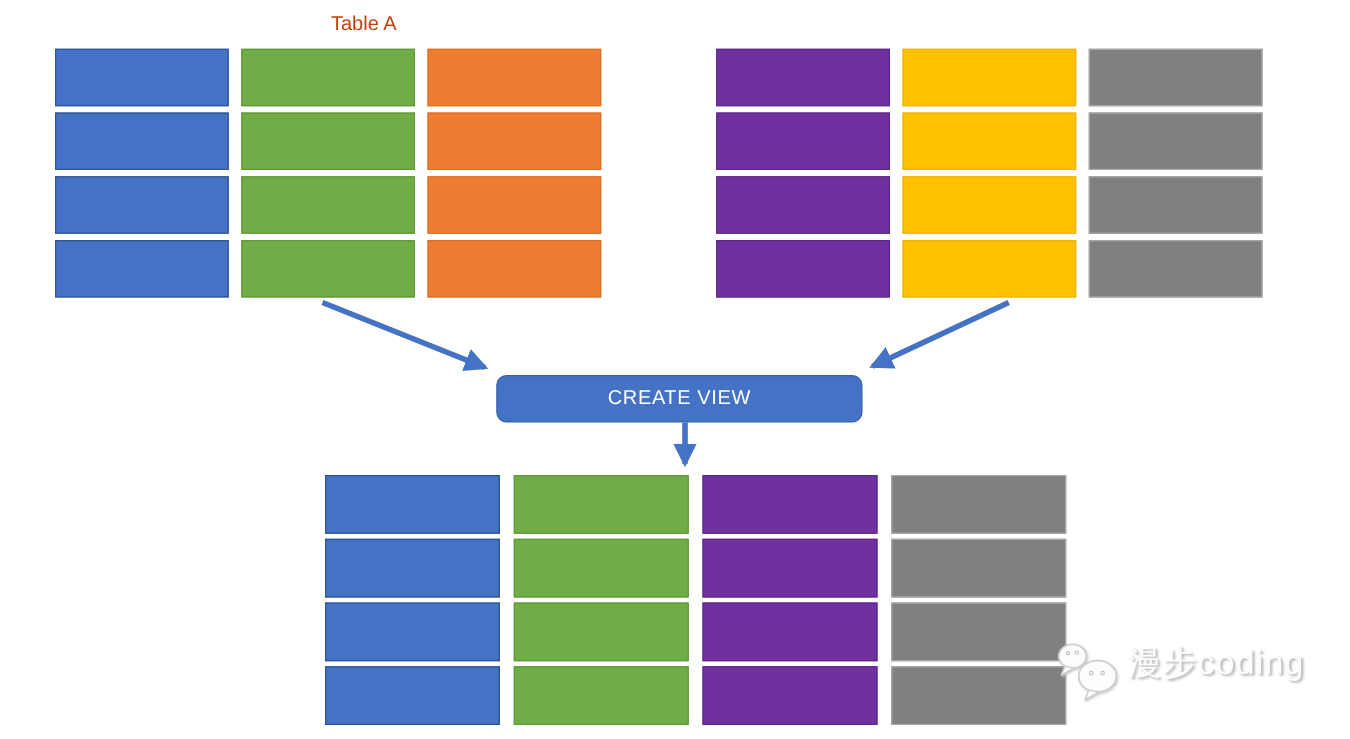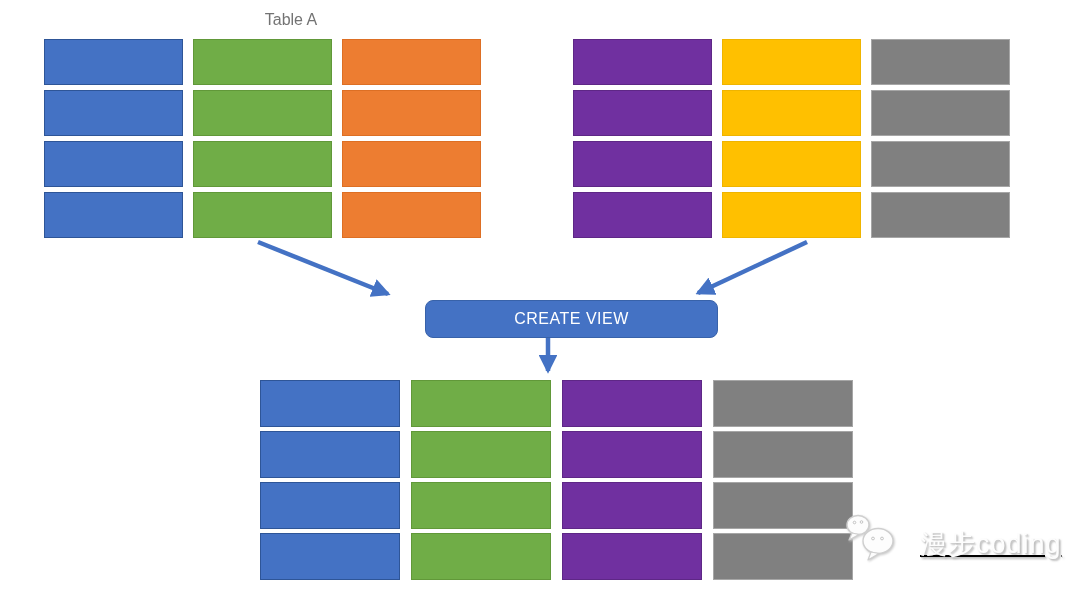--- a/index.html
+++ b/index.html
@@ -2,37 +2,37 @@
 <html><head>
 <meta charset="utf-8">
 <style>
   html,body{margin:0;padding:0;background:#ffffff;}
   .canvas{
     position:relative;width:1080px;height:591px;background:#ffffff;
     font-family:"Liberation Sans",sans-serif;overflow:hidden;
   }
   .table-label{
     position:absolute;top:9px;height:22px;line-height:22px;
-    font-size:16px;color:#737373;text-align:center;width:140px;
+    font-size:16px;color:#c2410c;text-align:center;width:140px;
   }
   #label-a{left:221px;}
   #label-b{left:732px;}
   .grid{position:absolute;display:grid;}
   #grid-a{left:44px;top:39px;grid-template-columns:repeat(3,139px);grid-auto-rows:46px;gap:5px 10px;}
   #grid-b{left:573px;top:39px;grid-template-columns:repeat(3,139px);grid-auto-rows:46px;gap:5px 10px;}
   #grid-view{left:260px;top:380px;grid-template-columns:repeat(4,140px);grid-auto-rows:47px;gap:4px 11px;}
   .cell{box-sizing:border-box;border:1px solid transparent;}
   .arrows{position:absolute;left:0;top:0;pointer-events:none;}
   .create-view{
     position:absolute;left:397px;top:300px;width:293px;height:38px;
     border-radius:8px;display:flex;align-items:center;justify-content:center;
-    font-size:16px;letter-spacing:.5px;box-sizing:border-box;border:1px solid transparent;margin-left:28px;
+    font-size:16px;letter-spacing:.5px;box-sizing:border-box;border:1px solid transparent;
   }
   .watermark{
-    position:absolute;left:844px;top:512px;display:flex;align-items:flex-end;gap:22px;text-decoration:underline;
+    position:absolute;left:844px;top:512px;display:flex;align-items:flex-start;gap:4px;
   }
   .watermark-text{
     font-size:27px;letter-spacing:1px;color:#fdfdfd;
     text-shadow:2px 2px 2px #bdbdbd, 1px 1px 1px #d4d4d4;
     white-space:nowrap;
   }
   .wm-icon{filter:drop-shadow(1.5px 1.5px 1px #c9c9c9);}
 </style>
 </head>
 <body>

